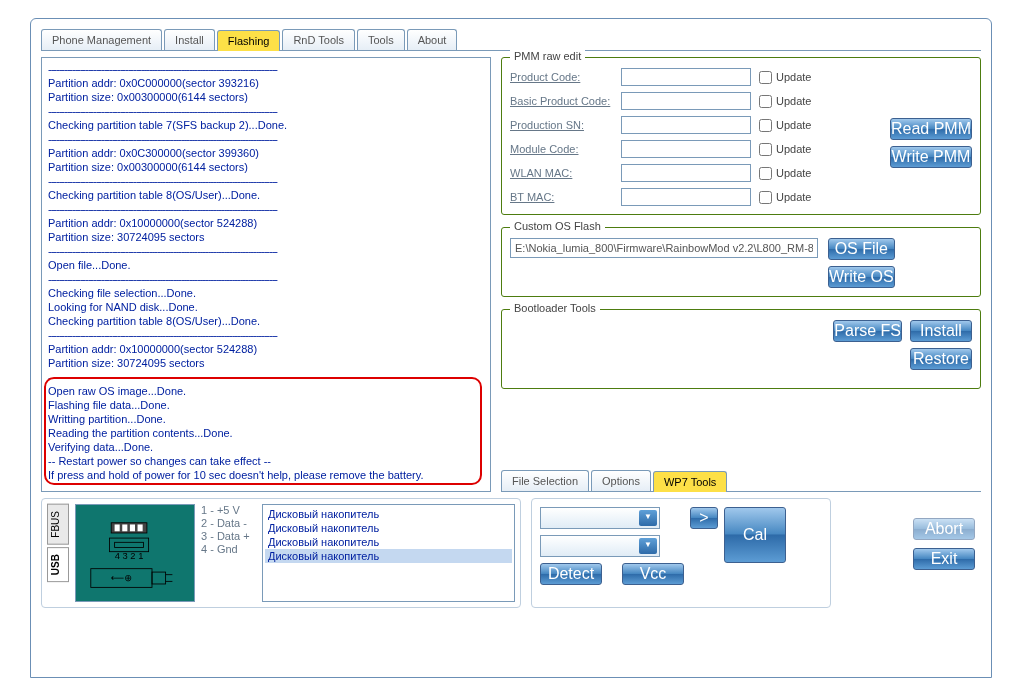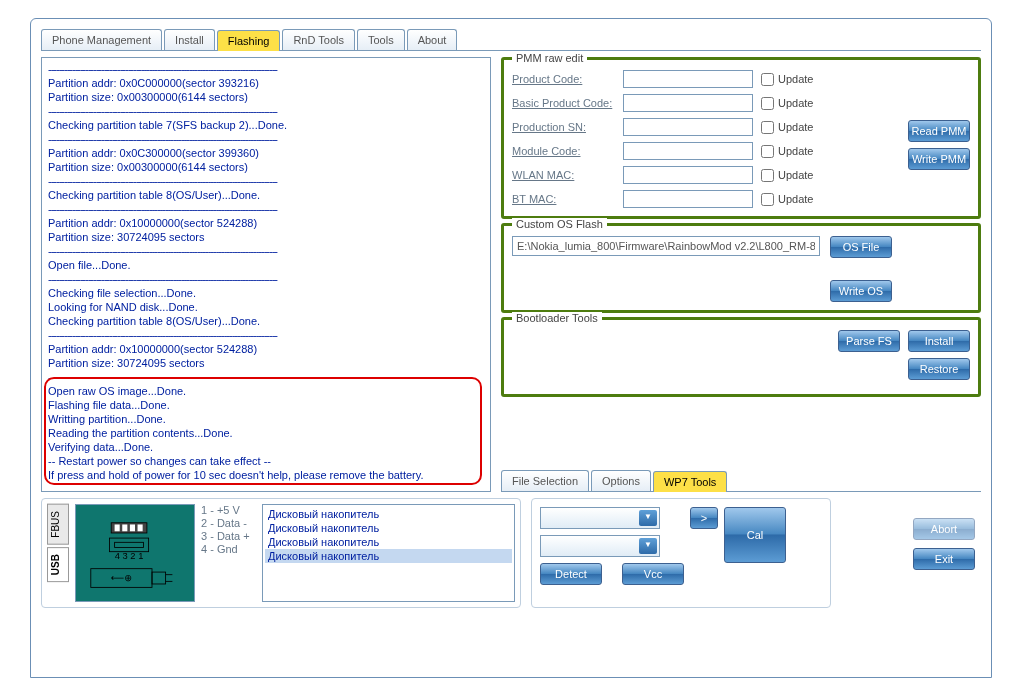--- a/index.html
+++ b/index.html
@@ -15,33 +15,33 @@
 .tab.active { background: #fde047; color: #000; position: relative; top: 1px; }
 .main-row { display: flex; gap: 10px; height: 435px; }
 .log-pane { width: 450px; position: relative; }
 .log-inner { border: 1px solid #7a9ab8; height: 100%; padding: 4px 6px; overflow-y: auto; color: #0020a0; background: #fff; font-size: 11px; line-height: 14px; }
 .log-inner::-webkit-scrollbar { width: 16px; }
 .log-inner::-webkit-scrollbar-track { background: #e8e8e8; }
 .log-inner::-webkit-scrollbar-thumb { background: #c4d4e4; border: 1px solid #8ba8c4; }
 .highlight-box { position: absolute; left: 3px; top: 320px; width: 438px; height: 108px; border: 2px solid #d00; border-radius: 10px; pointer-events: none; }
 .hr { color: #0020a0; letter-spacing: -1px; white-space: nowrap; overflow: hidden; }
 .right-pane { flex: 1; display: flex; flex-direction: column; }
-.groupbox { border: 3px solid #4d7c0f; border-radius: 3px; margin-bottom: 4px; padding: 10px 8px 8px; position: relative; }
+.groupbox { border: 1px solid #4d7c0f; border-radius: 3px; margin-bottom: 12px; padding: 10px 8px 8px; position: relative; }
 .groupbox-title { position: absolute; top: -8px; left: 8px; background: #fff; padding: 0 4px; color: #444; }
 .pmm-grid { display: grid; grid-template-columns: 103px 130px 62px; gap: 6px 8px; align-items: center; }
 .pmm-label { color: #678; text-decoration: underline; }
 .pmm-input { height: 18px; border: 1px solid #7a9ab8; background: #fff; padding: 0 3px; }
 .pmm-check { display: flex; align-items: center; gap: 4px; color: #444; }
 .pmm-check input { width: 13px; height: 13px; }
 .pmm-btns { position: absolute; right: 8px; top: 60px; display: flex; flex-direction: column; gap: 6px; }
-.btn { min-width: 62px; height: 22px; border: 1px solid #3c6090; border-radius: 3px; background: linear-gradient(to bottom, #a0c8ec 0%, #4788c2 48%, #2d6aa8 50%, #5c9cd4 100%); color: #fff; font-size: 11px; cursor: pointer; text-align: center; line-height: 20px; display: inline-block; }
+.btn { min-width: 62px; height: 22px; border: 1px solid #3c6090; border-radius: 3px; background: linear-gradient(to bottom, #a0c8ec 0%, #4788c2 48%, #2d6aa8 50%, #5c9cd4 100%); color: #fff; font-size: 16px; cursor: pointer; text-align: center; line-height: 20px; display: inline-block; }
 .btn.wide { min-width: 62px; }
 .custom-input { width: 308px; height: 20px; border: 1px solid #7a9ab8; padding: 2px 4px; color: #555; background: #fff; }
 .custom-flex { display: flex; gap: 10px; align-items: flex-start; }
-.custom-btns { display: flex; flex-direction: column; gap: 22px; }
+.custom-btns { display: flex; flex-direction: column; gap: 6px; }
 .bootloader-row { display: flex; gap: 8px; justify-content: flex-end; flex-wrap: wrap; }
 .sub-tabs { display: flex; border-bottom: 1px solid #7a9ab8; margin-top: auto; }
 .bottom-row { display: flex; gap: 10px; height: 110px; }
 .bottom-left { width: 480px; border: 1px solid #bfcfdf; border-radius: 4px; display: flex; padding: 5px; gap: 6px; }
 .vert-tabs { display: flex; flex-direction: column; width: 22px; }
 .vert-tab { writing-mode: vertical-rl; transform: rotate(180deg); border: 1px solid #999; padding: 6px 2px; font-size: 10px; background: #e9e9e9; cursor: pointer; margin-bottom: 2px; text-align: center; }
 .vert-tab.active { background: #fff; font-weight: bold; }
 .usb-diagram { width: 120px; border: 1px solid #7a9ab8; background: #0f766e; position: relative; padding: 8px; }
 .pin-labels { width: 55px; color: #678; font-size: 10px; line-height: 13px; }
 .disk-list { flex: 1; border: 1px solid #7a9ab8; background: #fff; color: #0020a0; font-size: 11px; padding: 2px; }

